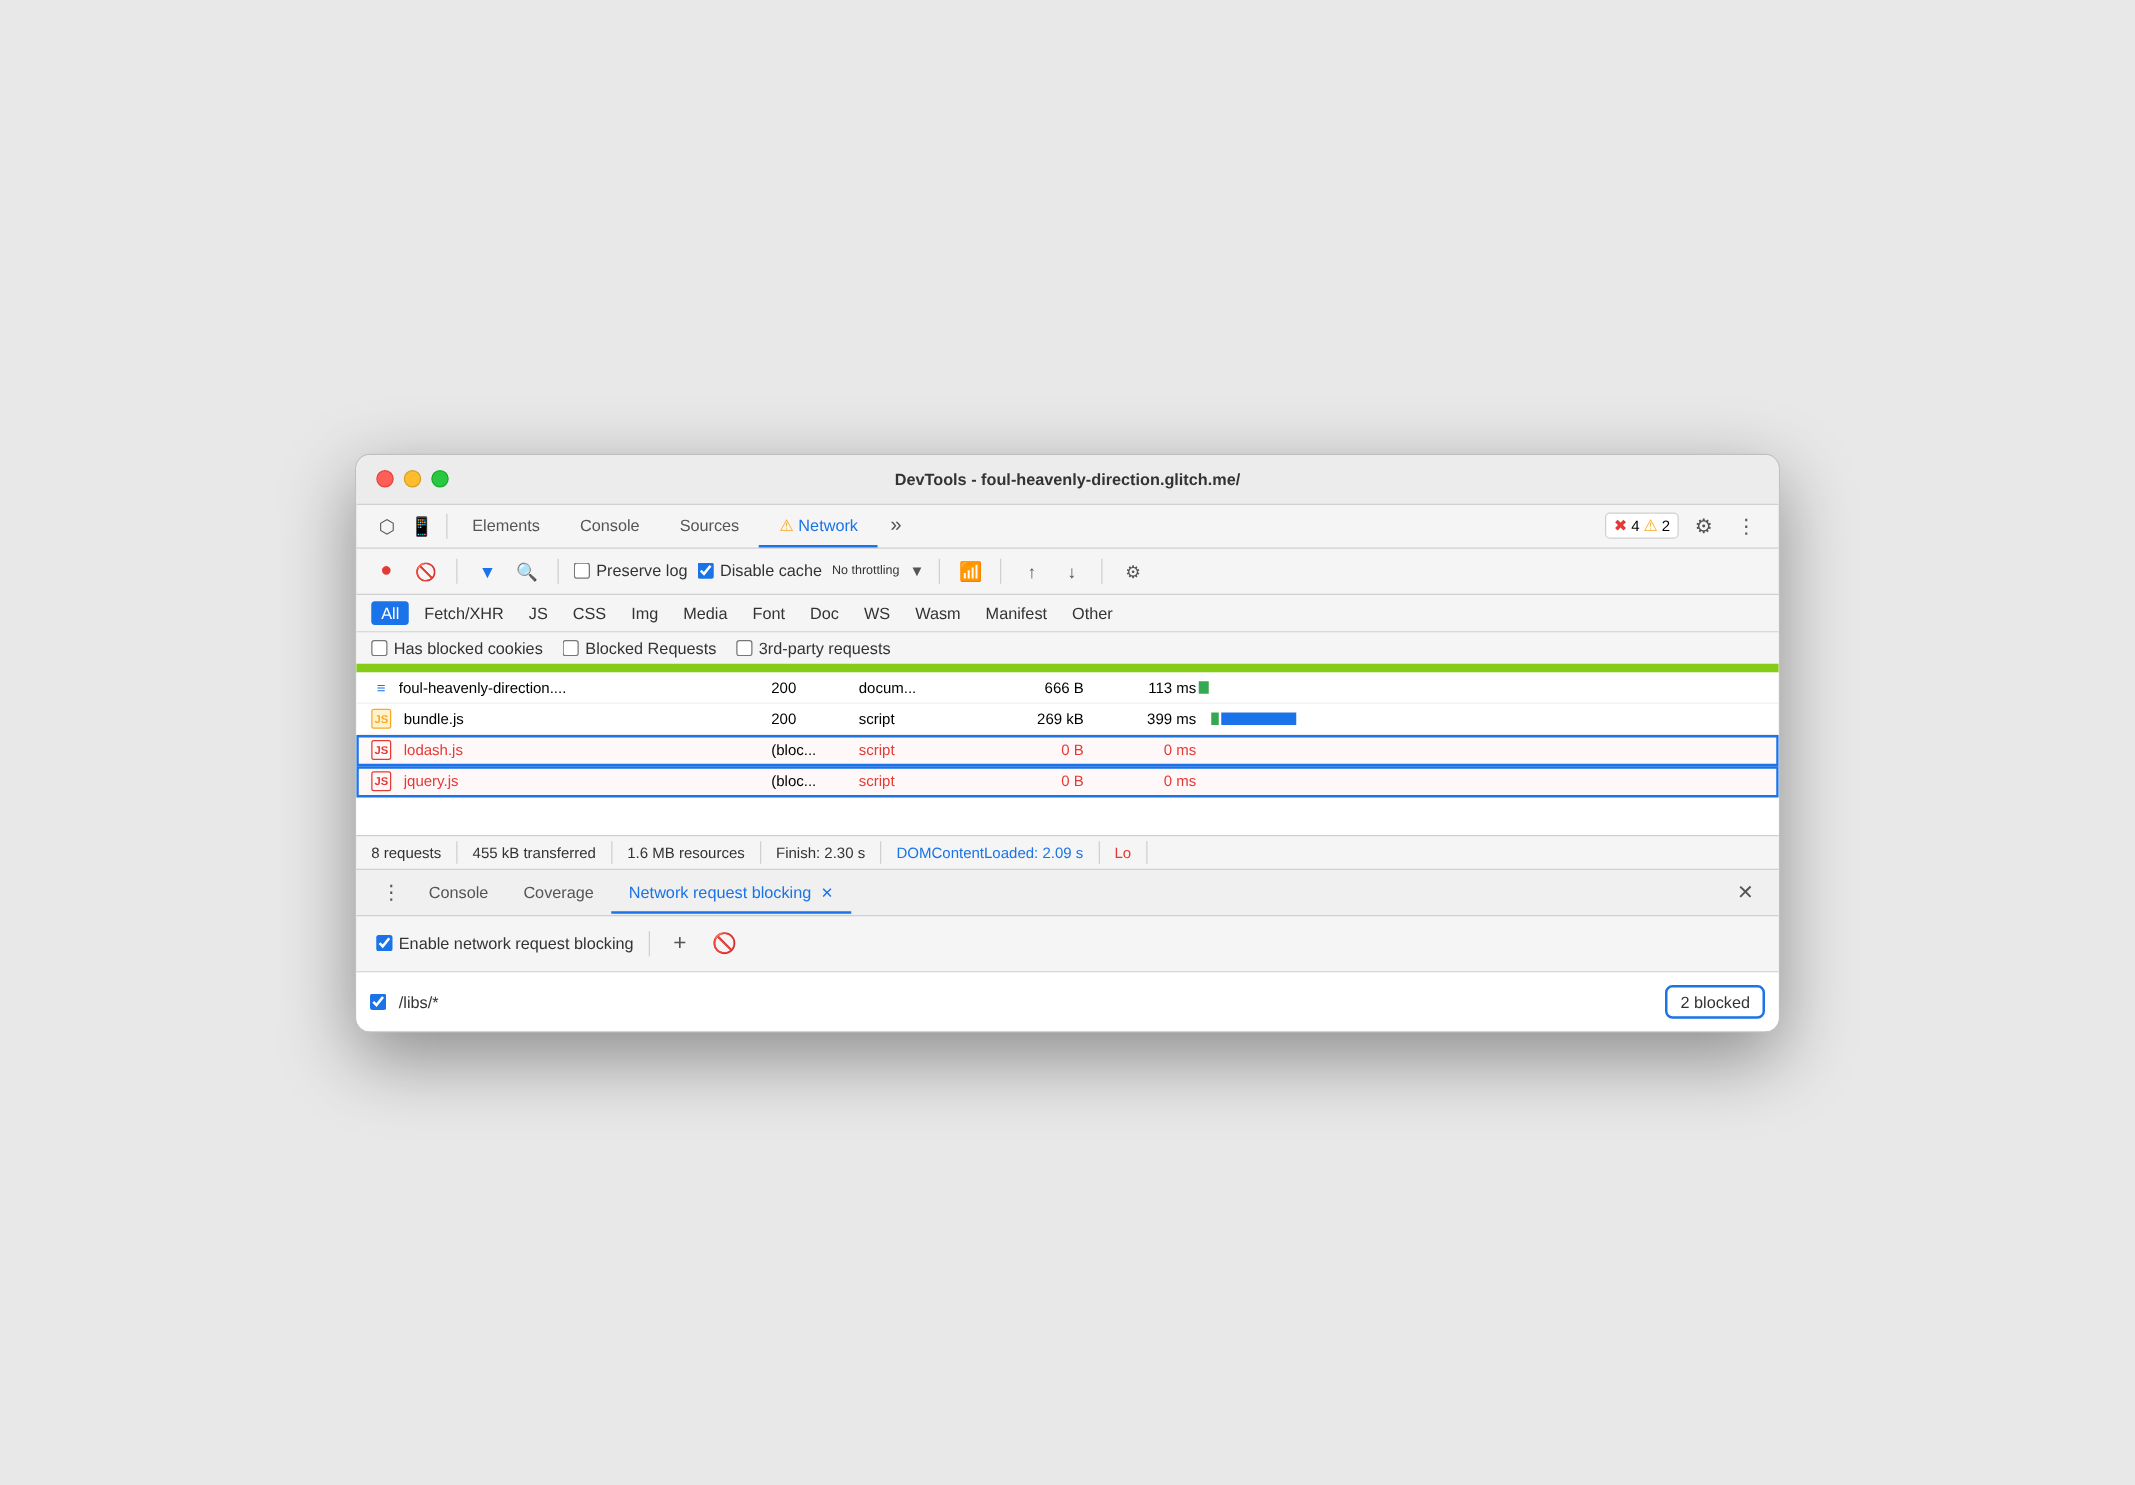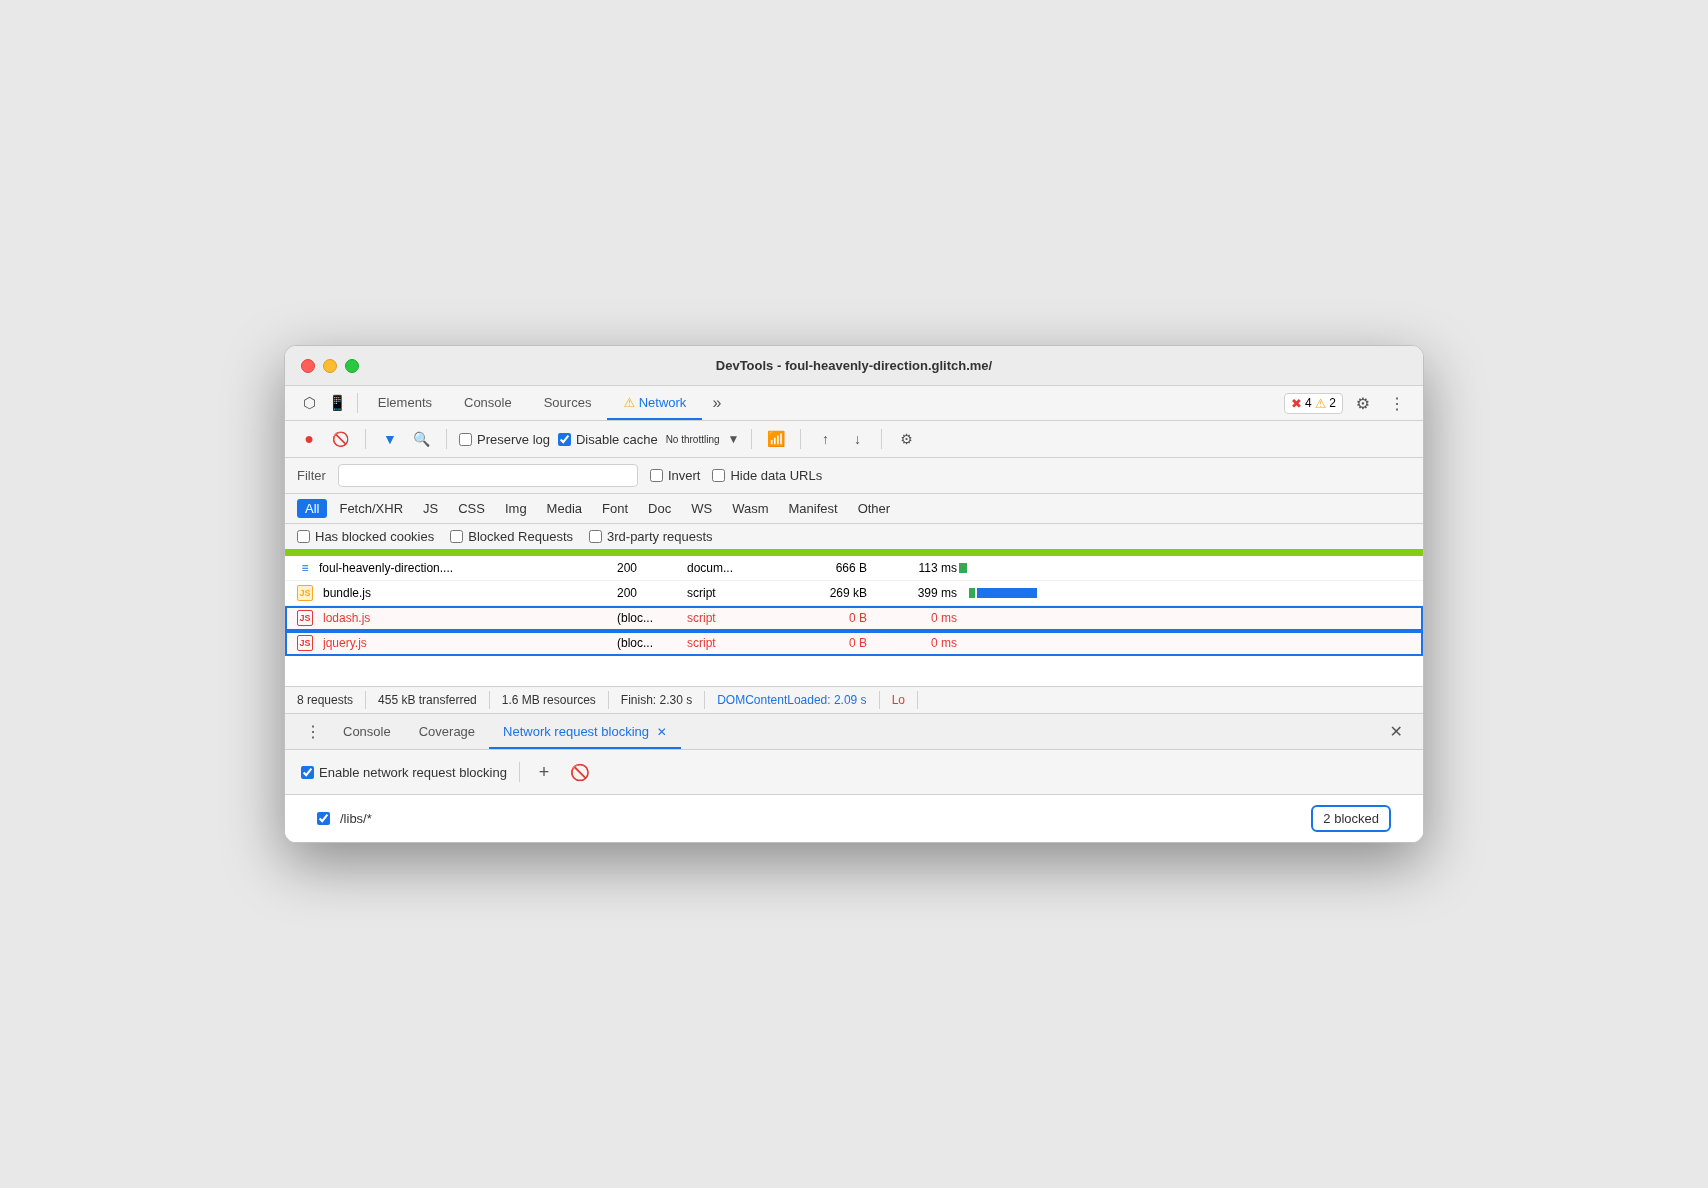--- a/index.html
+++ b/index.html
@@ -363,21 +363,21 @@
     }
     .separator-v-blocking {
       width: 1px;
       height: 20px;
       background: #d0d0d0;
     }
 
     .blocking-item-row {
       display: flex;
       align-items: center;
-      padding: 10px 32px;
+      padding: 10px 11px;
       gap: 10px;
       background: white;
     }
     .blocking-pattern {
       flex: 1;
       font-size: 13px;
       color: #333;
     }
     .blocked-badge {
       background: white;
@@ -448,34 +448,20 @@
     <span class="dropdown-arrow">▼</span>
     <div class="separator-v"></div>
     <div class="ctrl-btn" style="font-size:15px;">📶</div>
     <div class="separator-v"></div>
     <div class="ctrl-btn">↑</div>
     <div class="ctrl-btn">↓</div>
     <div class="separator-v"></div>
     <div class="ctrl-btn">⚙</div>
   </div>
 
-  <div class="filter-row">
-    <span class="filter-label">Filter</span>
-    <input class="filter-input" type="text" placeholder="" style="">
-    <div class="filter-options">
-      <label class="checkbox-label">
-        <input type="checkbox" style="">
-        <span>Invert</span>
-      </label>
-      <label class="checkbox-label">
-        <input type="checkbox" style="">
-        <span>Hide data URLs</span>
-      </label>
-    </div>
-  </div>
 
   <div class="type-filter-row">
     <button class="type-btn active">All</button>
     <button class="type-btn">Fetch/XHR</button>
     <button class="type-btn">JS</button>
     <button class="type-btn">CSS</button>
     <button class="type-btn">Img</button>
     <button class="type-btn">Media</button>
     <button class="type-btn">Font</button>
     <button class="type-btn">Doc</button>

